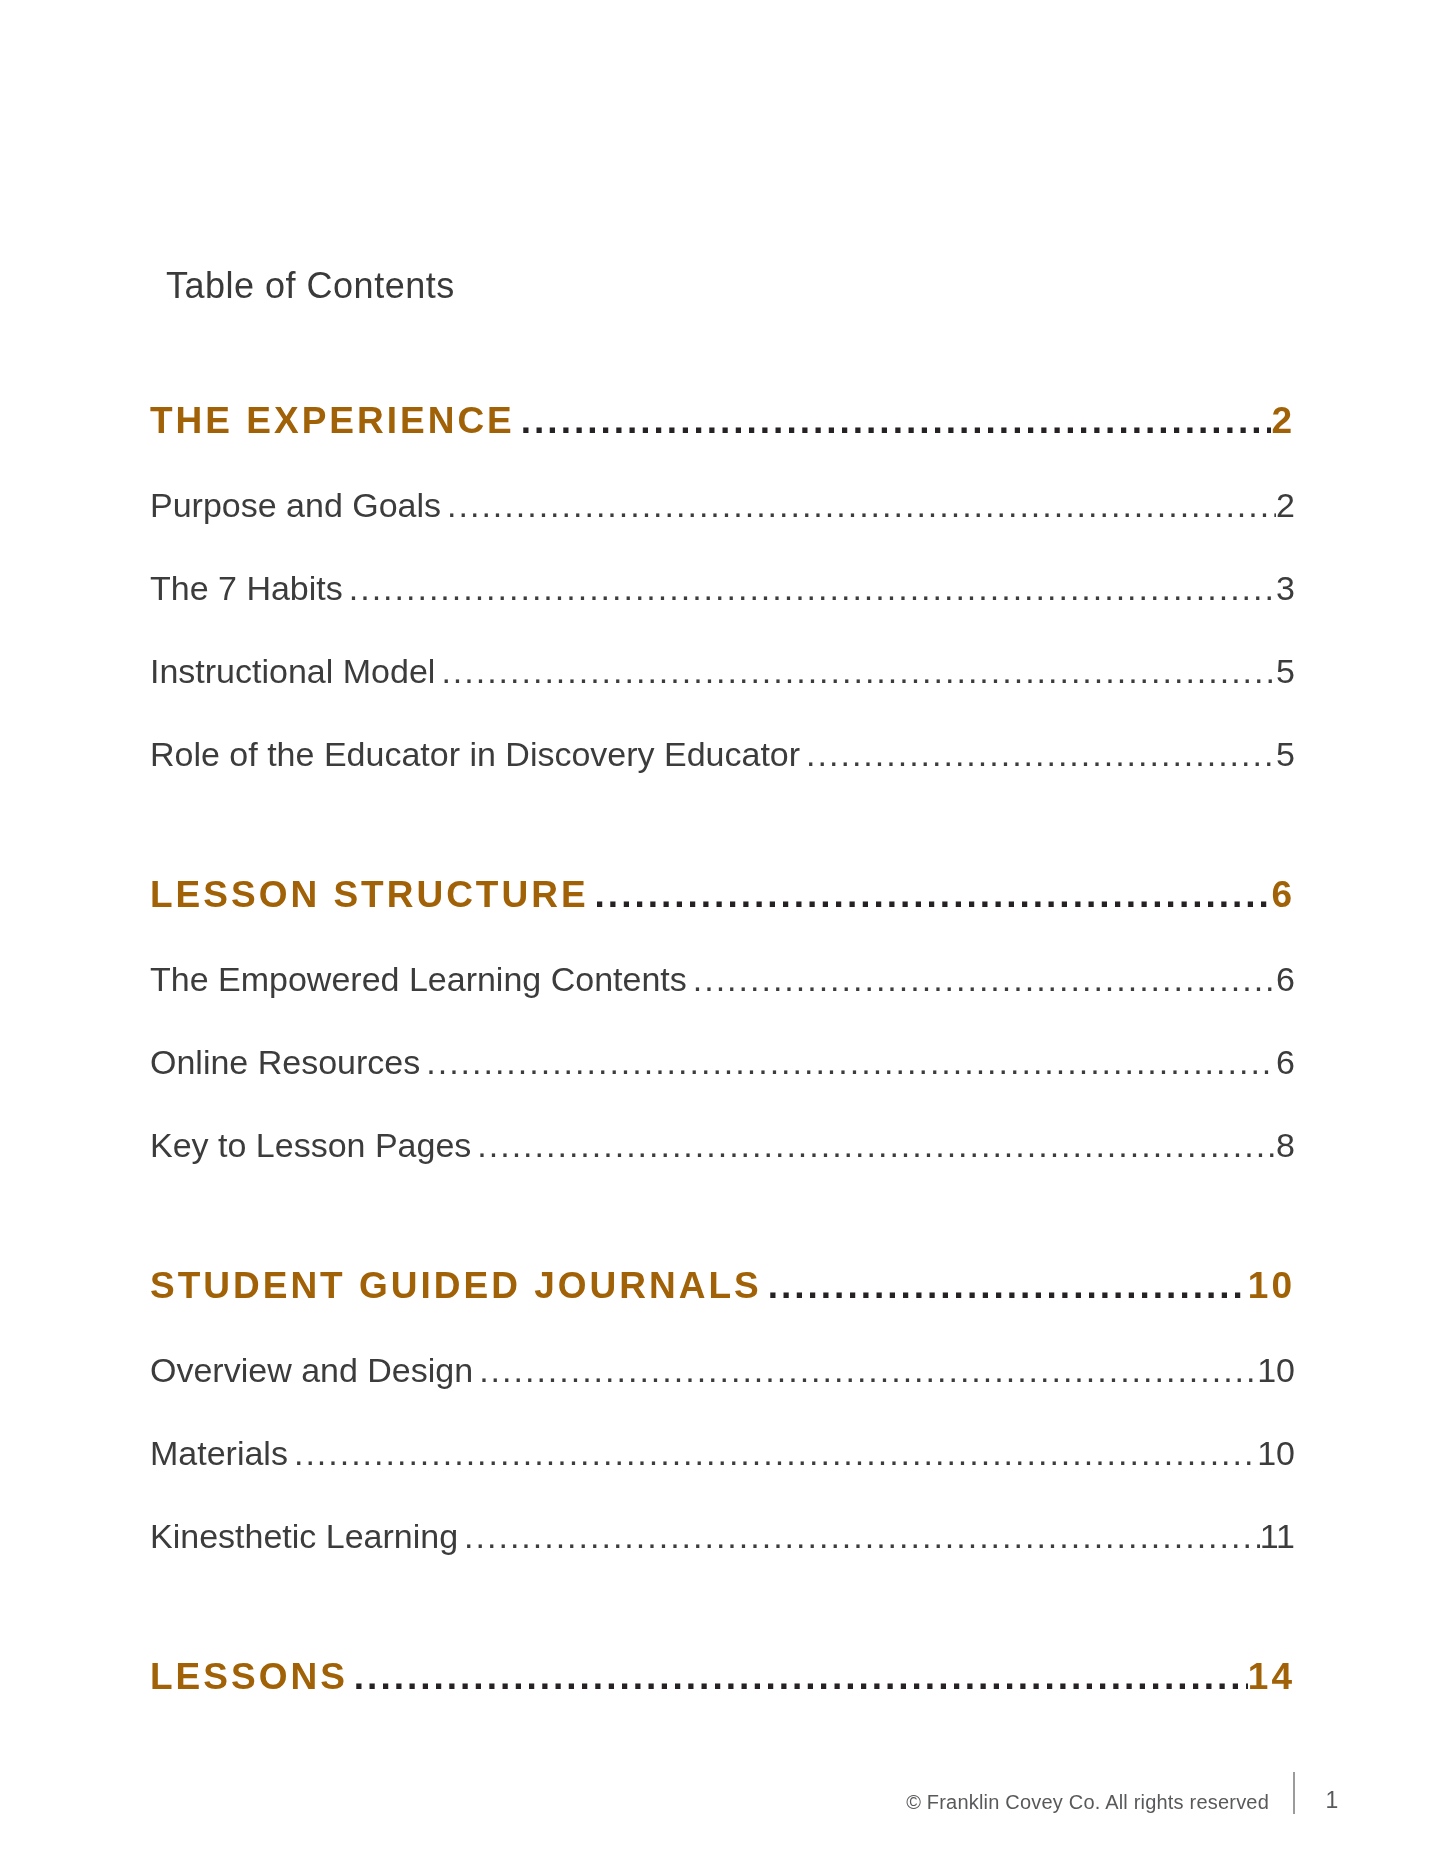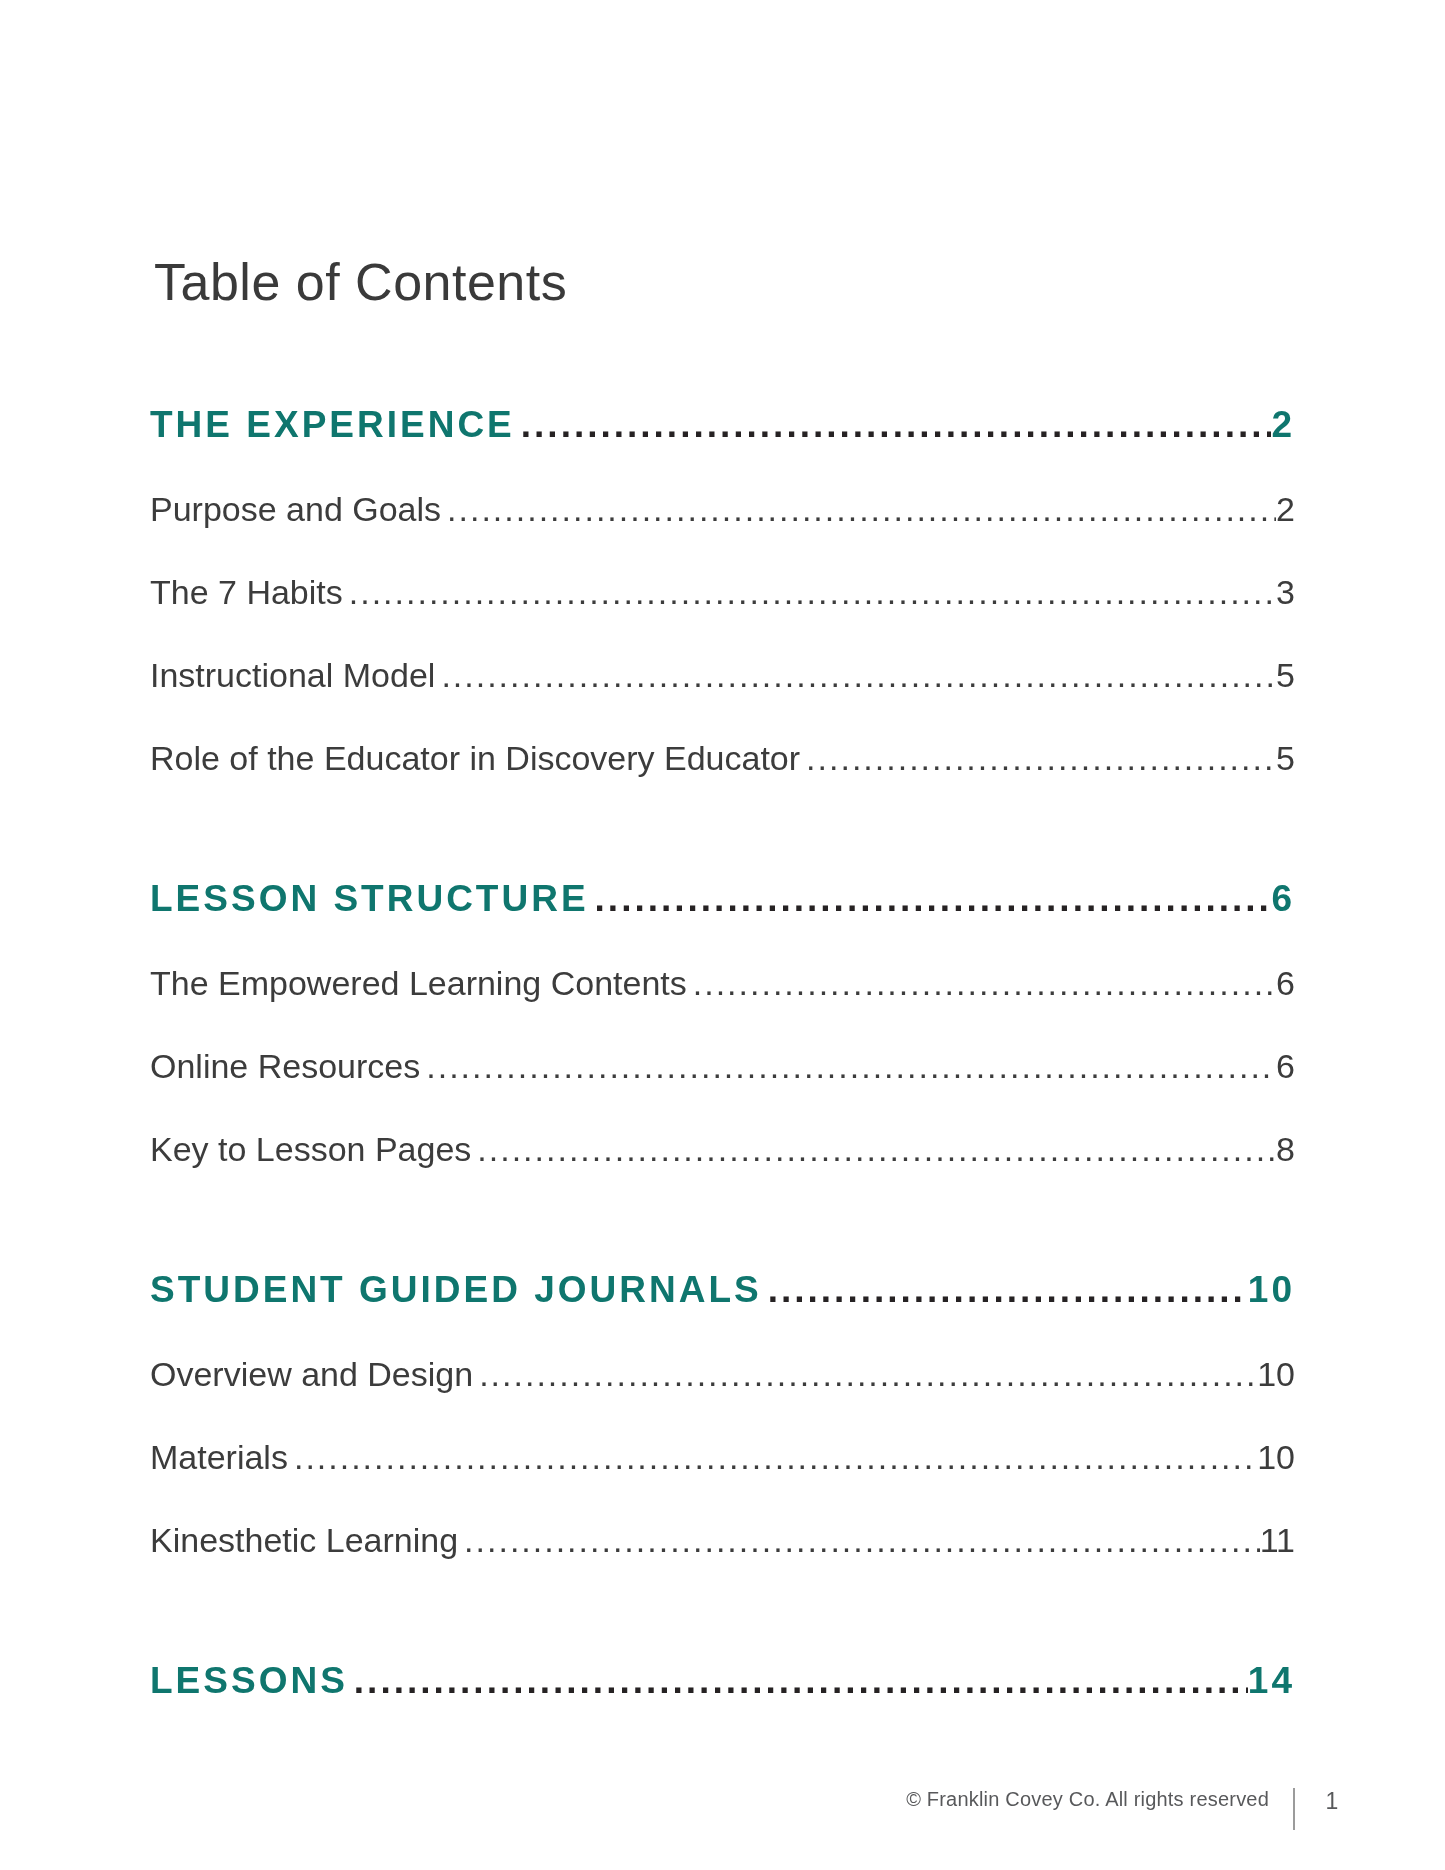--- a/index.html
+++ b/index.html
@@ -7,22 +7,22 @@
   .page {
     position: relative;
     width: 1445px;
     height: 1870px;
     background: #ffffff;
     font-family: "Liberation Sans", sans-serif;
     padding: 252px 150px 0 150px;
     overflow: hidden;
   }
   .doc-title {
-    margin: 4px;
-    font-size: 52px;
+    margin: 16px;
+    font-size: 36px;
     font-weight: 300;
     line-height: 1.0;
     color: #3a3a3a;
     letter-spacing: 0.5px;
   }
   .toc { margin: 0; }
   .toc-section { margin-top: 96px; }
   .toc-section + .toc-section { margin-top: 100px; }
   .toc-row {
     display: flex;
@@ -30,43 +30,43 @@
     font-size: 34px;
     line-height: 40px;
     color: #3c3c3c;
     font-weight: 400;
   }
   .toc-row + .toc-row { margin-top: 43px; }
   .toc-row.heading {
     font-size: 37px;
     line-height: 42px;
     font-weight: 700;
-    color: #0f766e;
+    color: #a16207;
     letter-spacing: 3px;
   }
   .toc-row .label { white-space: nowrap; flex: 0 0 auto; }
   .toc-row .leader {
     flex: 1 1 auto;
     overflow: hidden;
     white-space: nowrap;
     letter-spacing: 2px;
     padding-left: 6px;
     min-width: 0;
   }
   .toc-row.heading .leader { letter-spacing: 3px; color: #262223; }
   .toc-row .leader::after {
     content: "..............................................................................................................................................................................................................................";
   }
   .toc-row .page-num { flex: 0 0 auto; white-space: nowrap; }
   .footer {
     position: absolute;
     right: 100px;
-    bottom: 40px;
+    bottom: 56px;
     display: flex;
-    align-items: flex-start;
+    align-items: flex-end;
     gap: 24px;
   }
   .footer .copyright {
     font-size: 20px;
     color: #58595b;
     letter-spacing: 0.2px;
   }
   .footer .divider {
     width: 2px;
     height: 42px;

